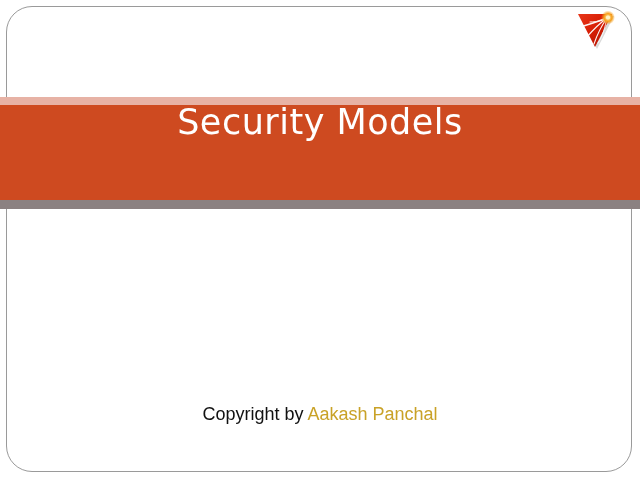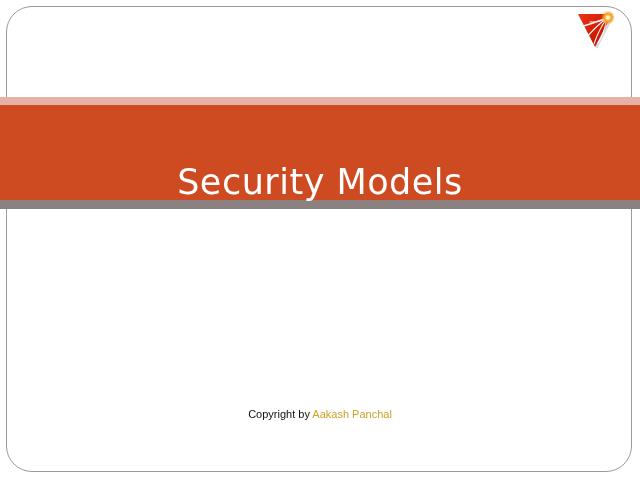--- a/index.html
+++ b/index.html
@@ -43,21 +43,21 @@
   .band-top-strip {
     width: 100%;
     height: 8px;
     background: #e7b2a5;
   }
   .band-main {
     width: 100%;
     height: 95px;
     background: #ce4a20;
     display: flex;
-    align-items: flex-end;
+    align-items: flex-start;
     justify-content: center;
   }
   .band-bottom-strip {
     width: 100%;
     height: 9px;
     background: #8b8181;
   }
 
   .slide-title {
     color: #ffffff;
@@ -82,21 +82,21 @@
   .logo svg { display: block; }
 
   
   .credits {
     position: absolute;
     left: 0;
     top: 405px;
     width: 640px;
     text-align: center;
     font-family: "Liberation Sans", sans-serif;
-    font-size: 11px;
+    font-size: 18px;
     line-height: 19px;
     color: #111111;
   }
   .credits .line { white-space: nowrap; }
   .credits .accent { color: #c9a227; }
 </style>
 </head>
 <body>
 
 <div id="slide">

